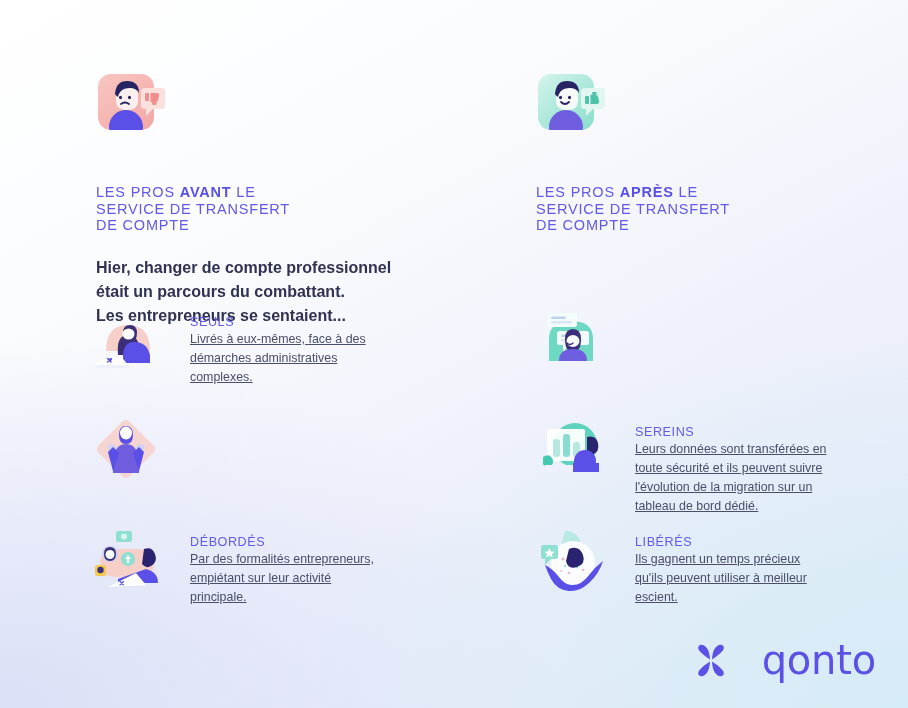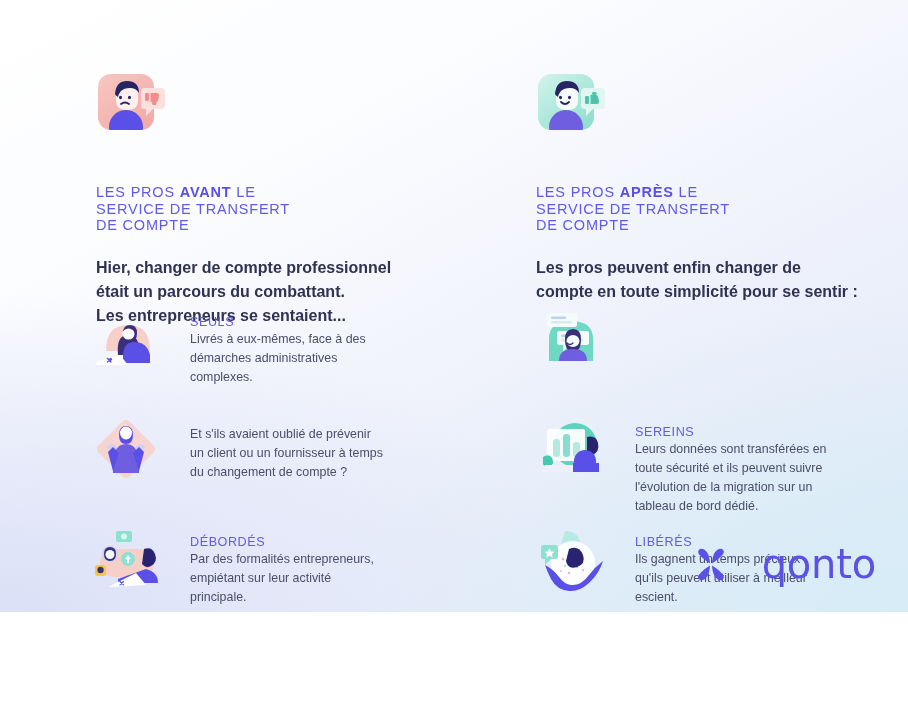--- a/index.html
+++ b/index.html
@@ -8,21 +8,21 @@
   html, body {
     width: 908px;
     height: 708px;
     overflow: hidden;
     font-family: "Liberation Sans", sans-serif;
   }
 
   .poster {
     position: relative;
     width: 908px;
-    height: 612px;
+    height: 708px;
     background:
       radial-gradient(120% 95% at 100% 100%, #d6ecf6 0%, rgba(214,236,246,0) 55%),
       radial-gradient(110% 90% at 0% 100%, #dbe0f7 0%, rgba(219,224,247,0) 58%),
       linear-gradient(152deg, #ffffff 0%, #fbfcfe 28%, #eef1fb 62%, #e2e9f8 100%);
     overflow: hidden;
   }
 
   .columns {
     position: absolute;
     top: 72px;
@@ -99,20 +99,21 @@
     color: #6259e8;
     text-transform: uppercase;
     font-weight: 400;
     margin-bottom: 1px;
   }
   .item-text {
     font-size: 12.4px;
     line-height: 1.52;
     color: #4a4e68;
     white-space: pre-line;
+    text-decoration: underline;
   }
 
   
   .brand {
     position: absolute;
     right: 32px;
     bottom: 28px;
     display: flex;
     align-items: center;
     gap: 14px;
@@ -207,22 +208,20 @@
           </g>
         </svg>
       </div>
 
       <div class="col-title">
         <span>LES PROS </span><b>APRÈS</b><span> LE
 SERVICE DE TRANSFERT
 DE COMPTE</span>
       </div>
 
-      <p class="col-intro">Les pros peuvent enfin changer de
-compte en toute simplicité pour se sentir :</p>
     </div>
   </div>
 
   <div class="items">
 
     <div class="items-col">
 
       <div class="item">
         <div class="item-illu">
           <svg width="92" height="76" viewBox="0 0 92 76">
@@ -252,23 +251,20 @@
             <path d="M17 34 q3-4 7-2 l7 6 l-5 6 z" fill="#cfd2f5"></path>
             <path d="M55 34 q-3-4 -7-2 l-7 6 l5 6 z" fill="#cfd2f5"></path>
             <path d="M29 22 q0-9 7-9 q7 0 7 9 q0 9 -7 9 q-7 0 -7 -9 z" fill="#5a4fe6"></path>
             <ellipse cx="36" cy="20" rx="6" ry="6.5" fill="#ffffff"></ellipse>
             <path d="M23 60 q-2-29 13-29 q15 0 13 29 z" fill="#6f5fe0"></path>
             <path d="M23 58 l6 -18 l-6 -6 l-5 5 z" fill="#5a4fe6"></path>
             <path d="M49 58 l-6 -18 l6 -6 l5 5 z" fill="#5a4fe6"></path>
           </svg>
         </div>
         <div class="item-body">
-          <div class="item-text">Et s'ils avaient oublié de prévenir
-un client ou un fournisseur à temps
-du changement de compte ?</div>
         </div>
       </div>
 
       <div class="item">
         <div class="item-illu">
           <svg width="92" height="76" viewBox="0 0 92 76">
             <path d="M10 40 q0-14 16-14 l22 0 q16 0 16 14 q0 14 -16 14 l-22 0 q-16 0 -16 -14 z" fill="#f7cfc9"></path>
             <rect x="26" y="8" width="16" height="11" rx="2" fill="#8fe0d0"></rect>
             <circle cx="34" cy="13.5" r="3" fill="#d8f6ef"></circle>
             <circle cx="38" cy="36" r="7" fill="#8fe0d0"></circle>

